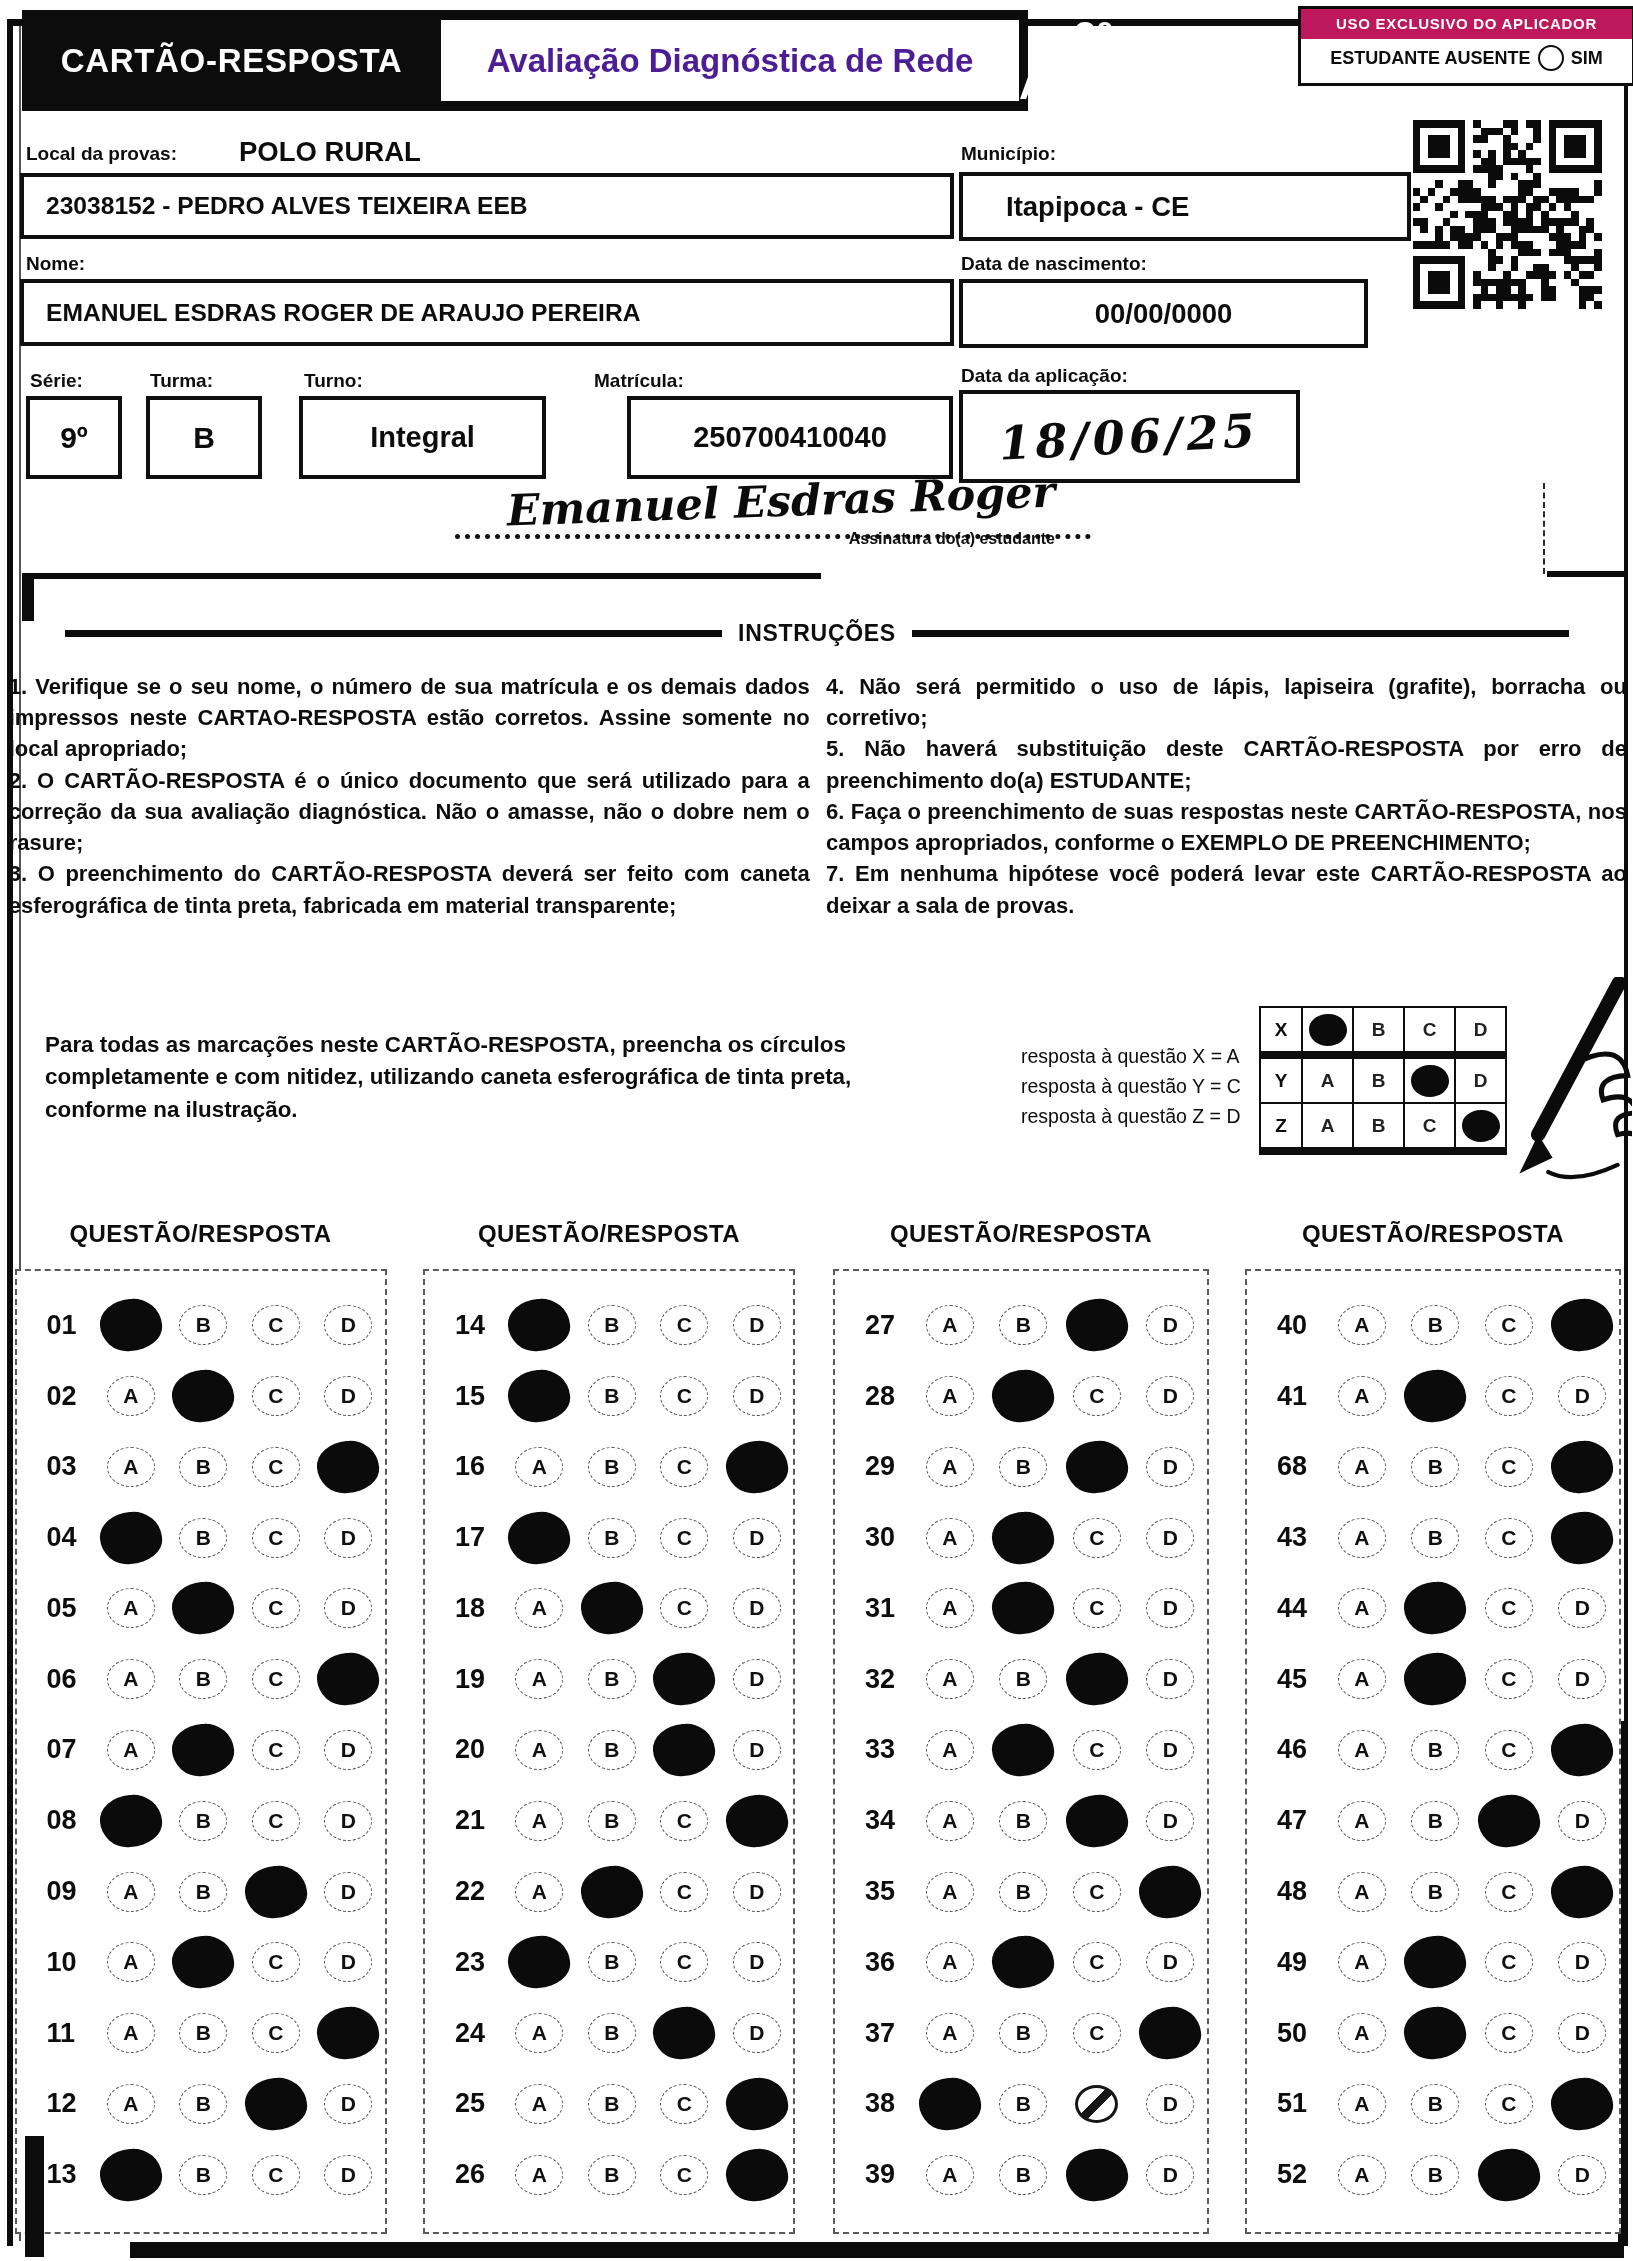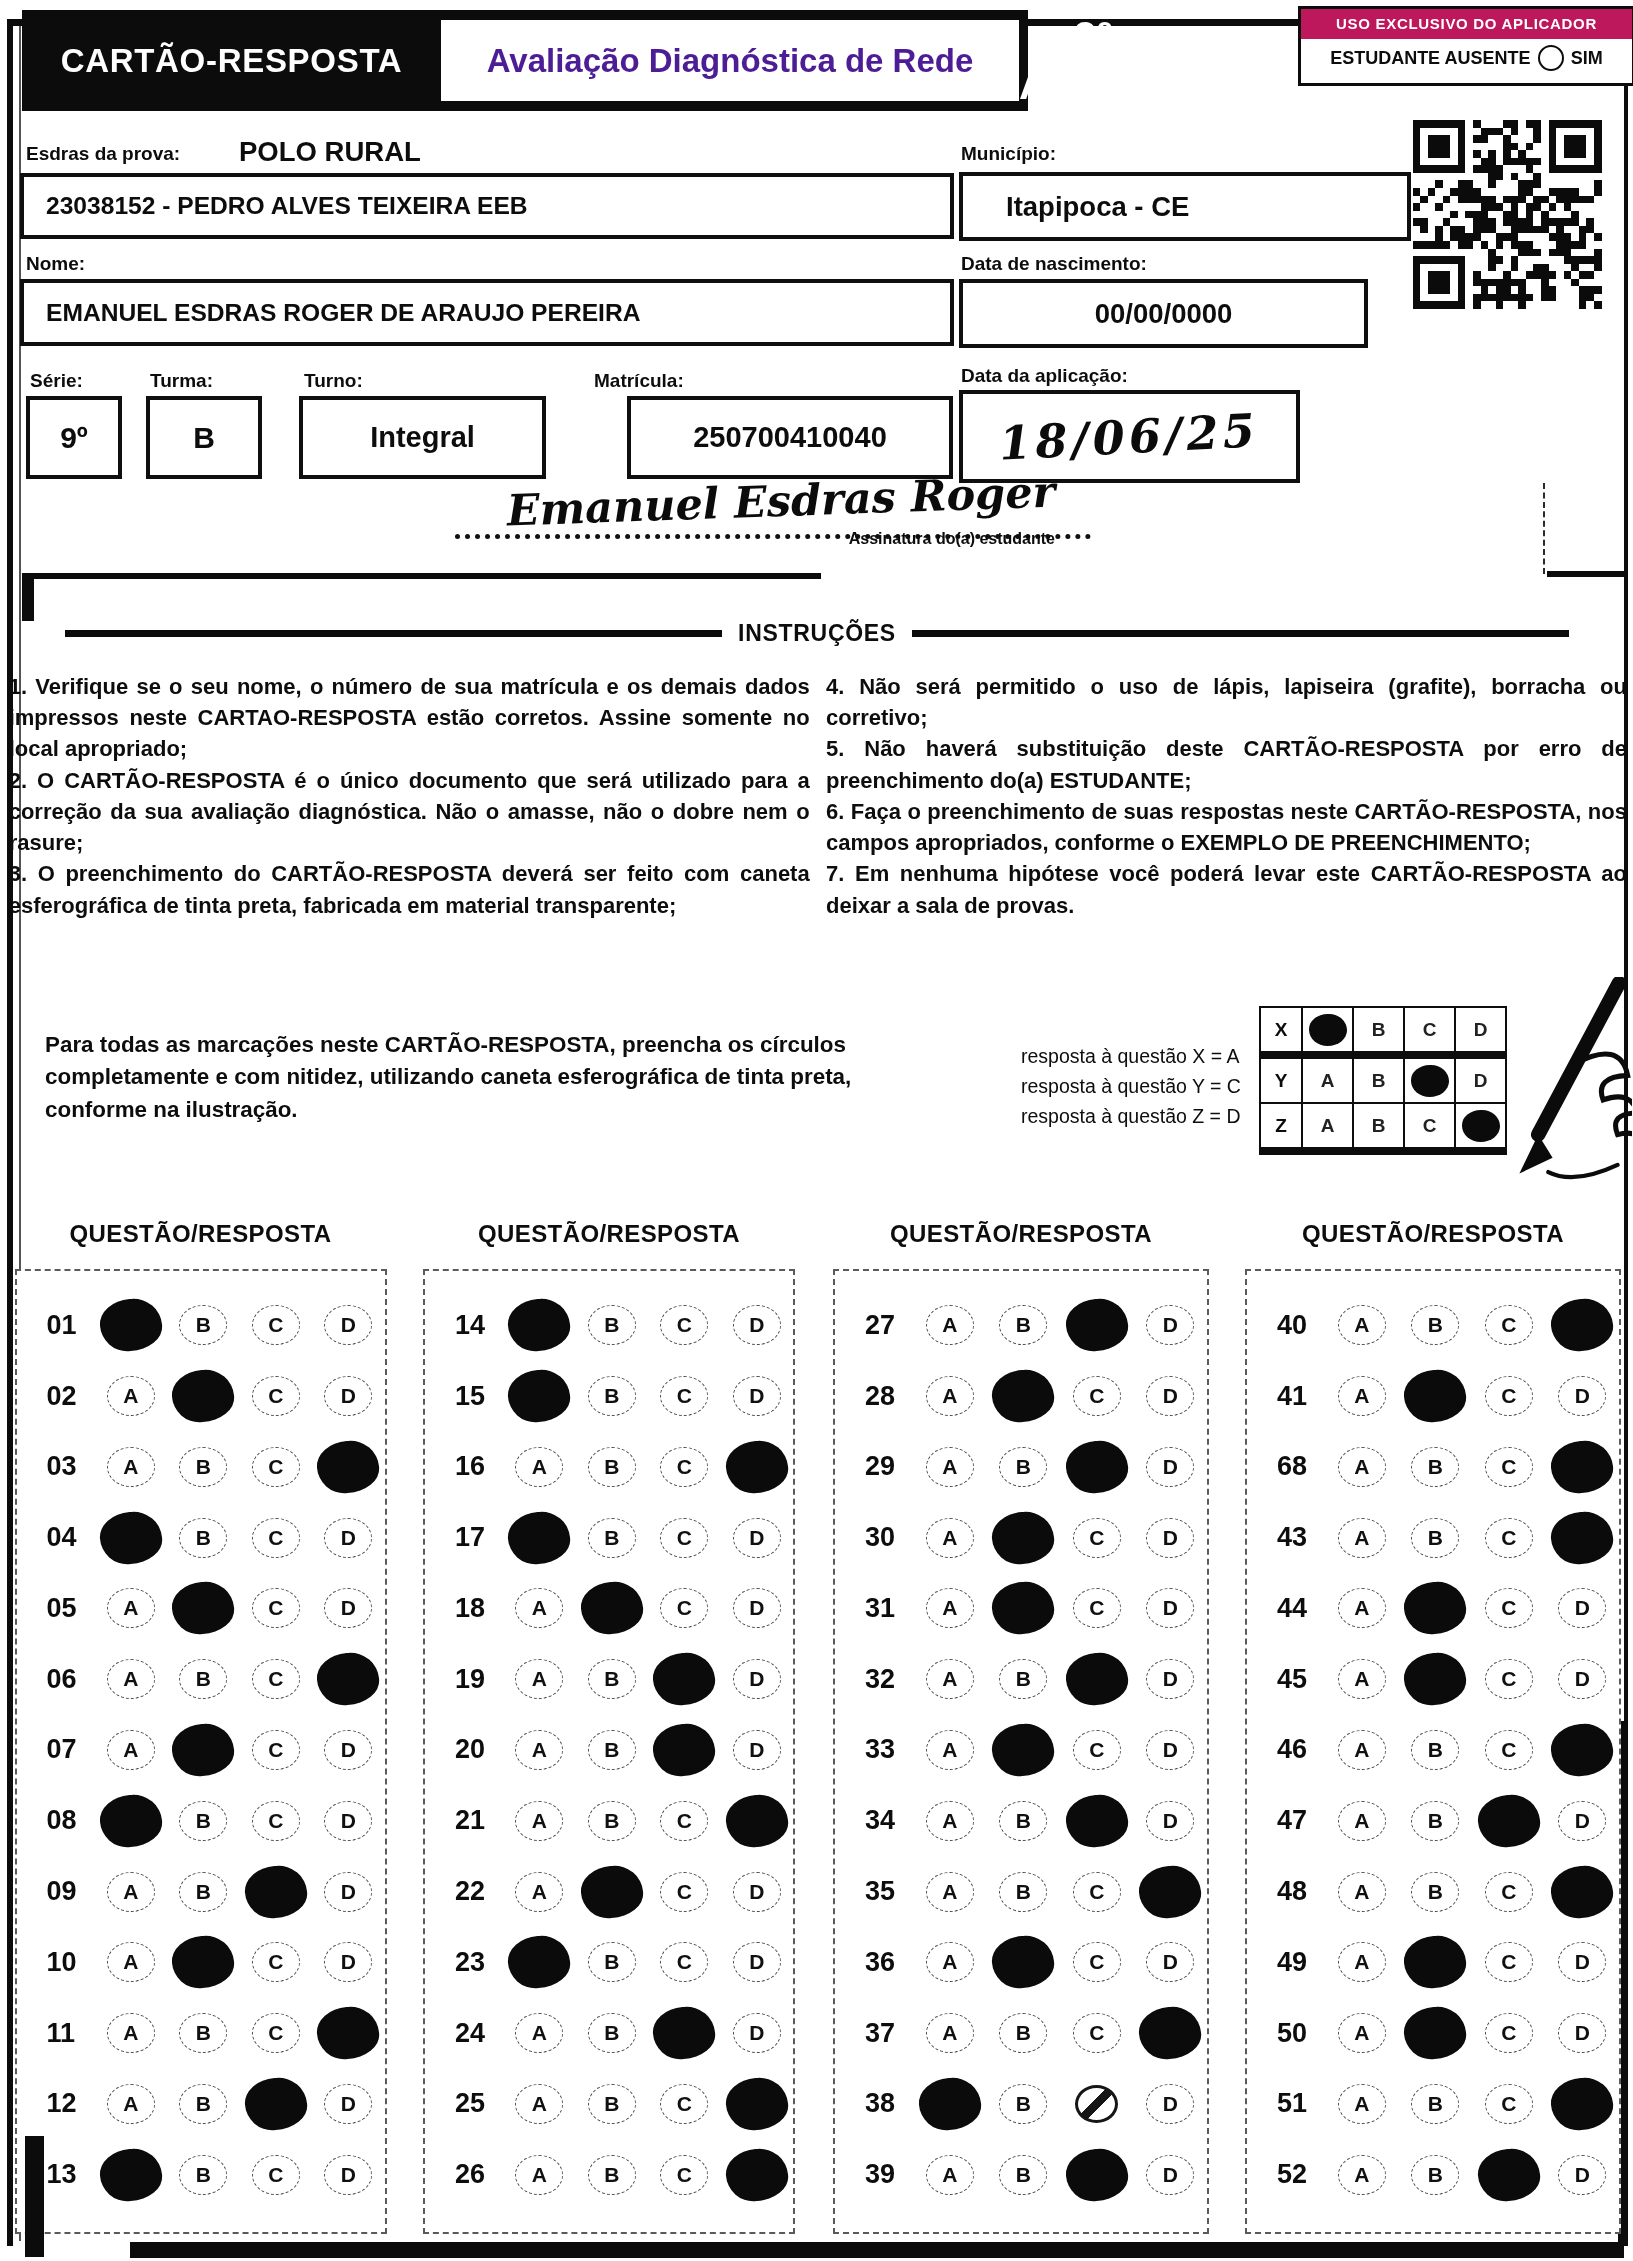--- a/index.html
+++ b/index.html
@@ -80,21 +80,21 @@
 
   <div class="abs applicator-box">
     <div class="applicator-head">USO EXCLUSIVO DO APLICADOR</div>
     <div class="absent-row">
       <span>ESTUDANTE AUSENTE</span>
       <span class="absent-circle"></span>
       <span>SIM</span>
     </div>
   </div>
 
-  <div class="abs lbl" style="left:26px;top:143px;">Esdras da prova:</div>
+  <div class="abs lbl" style="left:26px;top:143px;">Local da provas:</div>
   <div class="abs fval" style="left:239px;top:136px;font-size:27.5px;">POLO RURAL</div>
 
   <div class="abs fbox" style="left:20px;top:173px;width:904px;height:58px;padding-left:22px;">
     <span class="fval">23038152 - PEDRO ALVES TEIXEIRA EEB</span>
   </div>
 
   <div class="abs lbl" style="left:26px;top:253px;">Nome:</div>
   <div class="abs fbox" style="left:20px;top:279px;width:904px;height:59px;padding-left:22px;">
     <span class="fval">EMANUEL ESDRAS ROGER DE ARAUJO PEREIRA</span>
   </div>

